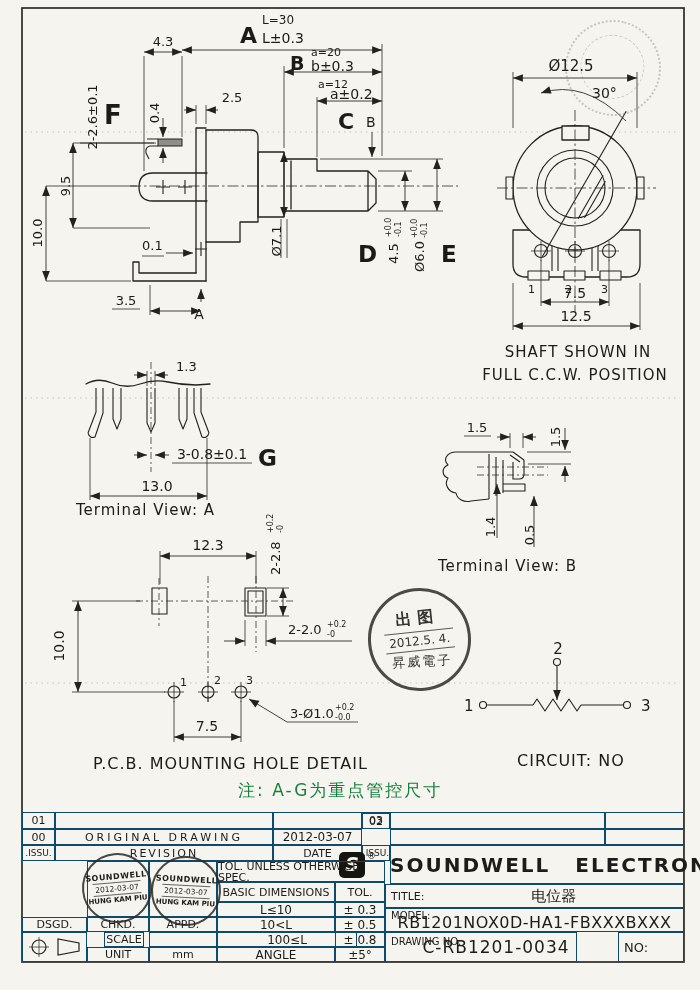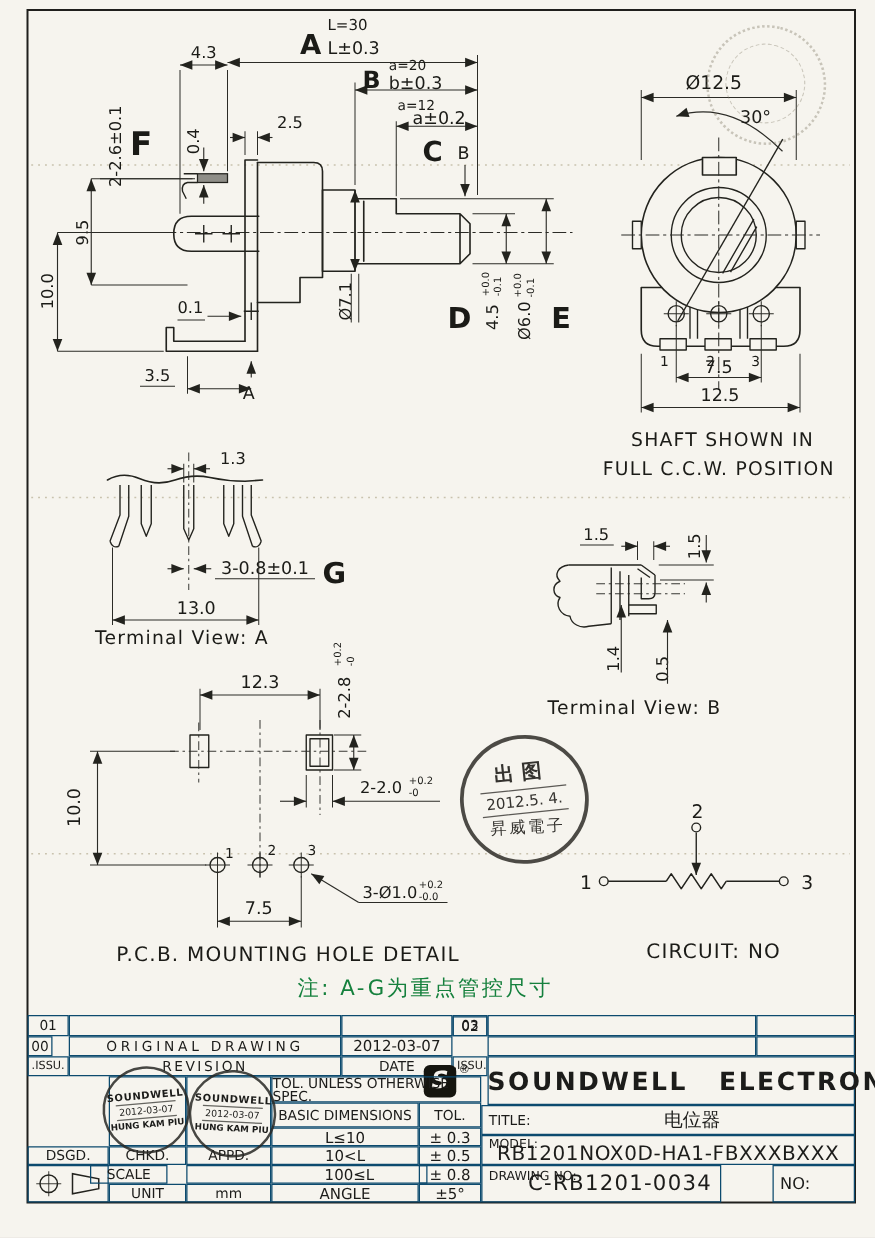--- a/index.html
+++ b/index.html
@@ -351,21 +351,21 @@
 
 <div class="tbk">
 
   <div class="cell md" style="left:0;top:0;width:33px;height:17px">01</div>
   <div class="cell" style="left:33px;top:0;width:218px;height:17px"></div>
   <div class="cell" style="left:251px;top:0;width:89px;height:17px"></div>
   <div class="cell md" style="left:340px;top:0;width:28px;height:17px">03</div>
   <div class="cell" style="left:368px;top:0;width:215px;height:17px"></div>
   <div class="cell" style="left:583px;top:0;width:79px;height:17px"></div>
 
-  <div class="cell md" style="left:0;top:17px;width:20px;height:16px">00</div>
+  <div class="cell md" style="left:0;top:17px;width:33px;height:16px">00</div>
   <div class="cell md" style="left:33px;top:17px;width:218px;height:16px;letter-spacing:3px">ORIGINAL DRAWING</div>
   <div class="cell" style="left:251px;top:17px;width:89px;height:16px;font-size:12px">2012-03-07</div>
   <div class="cell md" style="left:340px;top:1px;width:28px;height:16px">02</div>
   <div class="cell" style="left:368px;top:17px;width:215px;height:16px"></div>
   <div class="cell" style="left:583px;top:17px;width:79px;height:16px"></div>
 
   <div class="cell sm" style="left:0;top:33px;width:33px;height:16px">.ISSU.</div>
   <div class="cell md" style="left:33px;top:33px;width:218px;height:16px;letter-spacing:2px">REVISION</div>
   <div class="cell md" style="left:251px;top:33px;width:89px;height:16px">DATE</div>
   <div class="cell sm" style="left:340px;top:33px;width:28px;height:16px">.ISSU.</div>
@@ -381,33 +381,33 @@
   <div class="cell md" style="left:0;top:105px;width:65px;height:15px">DSGD.</div>
   <div class="cell md" style="left:65px;top:105px;width:62px;height:15px">CHKD.</div>
   <div class="cell md" style="left:127px;top:105px;width:68px;height:15px">APPD.</div>
   <div class="cell" style="left:0;top:120px;width:65px;height:30px">
     <svg width="58" height="24" viewBox="0 0 58 24">
       <circle cx="13" cy="12" r="7" fill="none" stroke="#23231e" stroke-width="1.2"></circle>
       <path d="M3,12 H23 M13,2 V22" stroke="#23231e" stroke-width=".7"></path>
       <path d="M32,4 V20 L53,16 V8 Z" fill="none" stroke="#23231e" stroke-width="1.2"></path>
     </svg>
   </div>
-  <div class="cell md" style="left:50px;top:120px;width:62px;height:15px">SCALE</div>
+  <div class="cell md" style="left:82px;top:120px;width:40px;height:15px">SCALE</div>
   <div class="cell" style="left:127px;top:120px;width:68px;height:15px"></div>
   <div class="cell md" style="left:65px;top:135px;width:62px;height:15px">UNIT</div>
   <div class="cell md" style="left:127px;top:135px;width:68px;height:15px">mm</div>
 
   <div class="cell" style="left:195px;top:49px;width:168px;height:21px;font-size:11px">TOL. UNLESS OTHERWISE SPEC.</div>
   <div class="cell md" style="left:195px;top:70px;width:118px;height:20px">BASIC DIMENSIONS</div>
   <div class="cell md" style="left:313px;top:70px;width:50px;height:20px">TOL.</div>
   <div class="cell" style="left:195px;top:90px;width:118px;height:15px">L≤10</div>
   <div class="cell" style="left:313px;top:90px;width:50px;height:15px">± 0.3</div>
   <div class="cell" style="left:195px;top:105px;width:118px;height:15px">10&lt;L</div>
   <div class="cell" style="left:313px;top:105px;width:50px;height:15px">± 0.5</div>
-  <div class="cell" style="left:195px;top:120px;width:125px;height:15px">100≤L</div>
+  <div class="cell" style="left:195px;top:120px;width:140px;height:15px">100≤L</div>
   <div class="cell" style="left:313px;top:120px;width:50px;height:15px">± 0.8</div>
   <div class="cell" style="left:195px;top:135px;width:118px;height:15px">ANGLE</div>
   <div class="cell" style="left:313px;top:135px;width:50px;height:15px">±5°</div>
 
   <div class="cell lt" style="left:363px;top:72px;width:299px;height:24px">
     <span class="md">TITLE:</span>
     <span style="flex:1;text-align:center;font-size:15px">电位器</span>
   </div>
   <div class="cell" style="left:363px;top:96px;width:299px;height:24px">
     <span style="position:absolute;left:5px;top:2px;font-size:10px">MODEL:</span>

